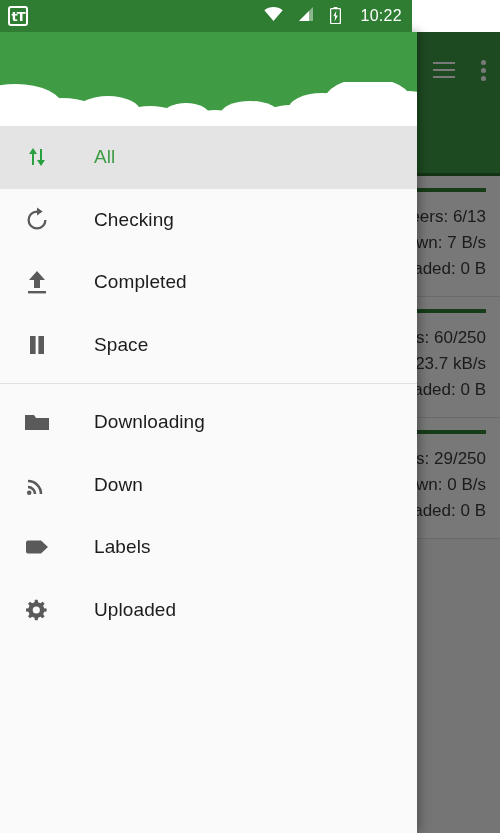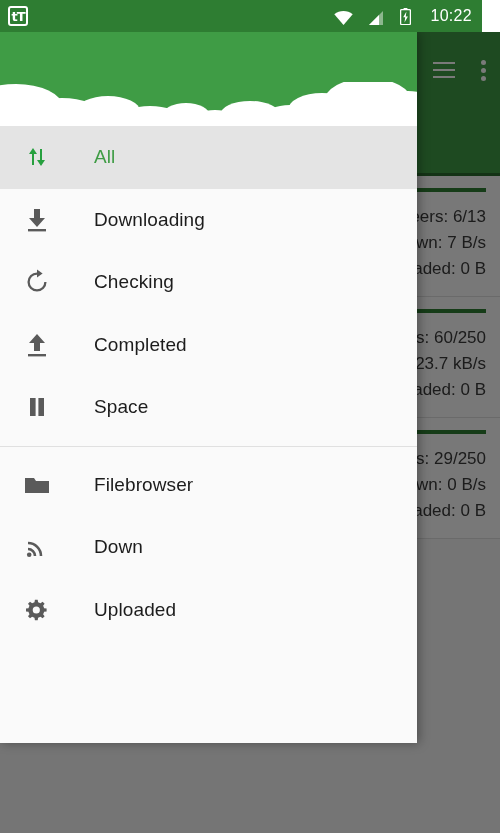--- a/index.html
+++ b/index.html
@@ -93,21 +93,21 @@
   .scrim {
     position: absolute;
     inset: 32px 0 0 0;
     background: rgba(0,0,0,0.52);
   }
 
   
   .statusbar {
     position: absolute;
     left: 0; top: 0;
-    width: 482px; height: 32px;
+    width: 412px; height: 32px;
     background: #2e7d32;
     display: flex;
     align-items: center;
     justify-content: space-between;
     padding: 0 10px 0 8px;
     box-sizing: border-box;
     z-index: 40;
   }
   .sb-left { display: flex; align-items: center; }
   .app-badge {
@@ -118,40 +118,40 @@
     font-size: 13px;
     font-weight: bold;
     display: flex;
     align-items: center;
     justify-content: center;
     letter-spacing: -1px;
     font-family: "DejaVu Sans", sans-serif;
     box-sizing: border-box;
   }
   .sb-right {
-    display: flex; align-items: flex-end; gap: 16px;
+    display: flex; align-items: flex-start; gap: 16px;
   }
   .ic-wifi {
     width: 19px; height: 14px;
   }
   .ic-signal { width: 15px; height: 14px; }
   .ic-batt { width: 11px; height: 17px; }
   .sb-time {
     color: #ffffff;
     font-size: 16px;
     margin-left: 3px;
     letter-spacing: 0.3px;
   }
 
   
   .drawer {
     position: absolute;
     left: 0; top: 32px;
     width: 417px;
-    height: 711px;
+    height: 801px;
     background: #c4b5fd;
     z-index: 30;
     overflow: hidden;
     box-shadow: 2px 0 10px rgba(0,0,0,0.35);
   }
   .drawer-header {
     position: relative;
     height: 94px;
     background: #3f9c45;
     overflow: hidden;
@@ -307,31 +307,20 @@
           <svg width="28" height="28" viewBox="0 0 28 28">
             <g fill="#27a03f">
               <path d="M10 5 L6 11 L9 11 L9 22 L11 22 L11 11 L14 11 Z"></path>
               <path d="M18 23 L22 17 L19 17 L19 6 L17 6 L17 17 L14 17 Z"></path>
             </g>
           </svg>
         </span>
         <span class="menu-label">All</span>
       </div>
 
-      <div class="menu-item">
-        <span class="menu-icon">
-          <svg width="28" height="28" viewBox="0 0 28 28">
-            <g fill="#5a5a5a">
-              <path d="M11 3 L17 3 L17 12 L22 12 L14 21 L6 12 L11 12 Z"></path>
-              <rect x="5" y="23" width="18" height="2.4"></rect>
-            </g>
-          </svg>
-        </span>
-        <span class="menu-label">Downloading</span>
-      </div>
 
       <div class="menu-item">
         <span class="menu-icon">
           <svg width="28" height="28" viewBox="0 0 28 28">
             <path d="M14 5.6 A8.4 8.4 0 1 0 22.4 14" fill="none" stroke="#5a5a5a" stroke-width="2.3" stroke-linecap="butt"></path>
             <path d="M14 1.6 L19.6 5.6 L14 9.6 Z" fill="#5a5a5a"></path>
           </svg>
         </span>
         <span class="menu-label">Checking</span>
       </div>
@@ -363,36 +352,44 @@
 
 
       <div class="divider"></div>
 
       <div class="menu-item">
         <span class="menu-icon">
           <svg width="28" height="28" viewBox="0 0 28 28">
             <path d="M2 7 L11 7 L13 10 L26 10 L26 22 L2 22 Z" fill="#5a5a5a"></path>
           </svg>
         </span>
-        <span class="menu-label">Filebrowser</span>
+        <span class="menu-label">Downloading</span>
       </div>
 
       <div class="menu-item">
         <span class="menu-icon">
           <svg width="28" height="28" viewBox="0 0 28 28">
             <g fill="none" stroke="#5a5a5a" stroke-width="2.6">
               <path d="M5 10 A13 13 0 0 1 18 23"></path>
               <path d="M5 16 A7 7 0 0 1 12 23"></path>
             </g>
             <circle cx="6.2" cy="21.8" r="2.3" fill="#5a5a5a"></circle>
           </svg>
         </span>
         <span class="menu-label">Down</span>
       </div>
 
+      <div class="menu-item">
+        <span class="menu-icon">
+          <svg width="28" height="28" viewBox="0 0 28 28">
+            <path d="M3 9.5 A2 2 0 0 1 5 7.5 L18 7.5 L25 14 L18 20.5 L5 20.5 A2 2 0 0 1 3 18.5 Z" fill="#5a5a5a"></path>
+          </svg>
+        </span>
+        <span class="menu-label">Labels</span>
+      </div>
 
       <div class="menu-item">
         <span class="menu-icon">
           <svg width="28" height="28" viewBox="0 0 28 28">
             <path fill="#5a5a5a" d="M23.6 15.4 L23.6 12.6 L21.1 12.2 A7.6 7.6 0 0 0 20.1 9.8 L21.6 7.7 L19.6 5.7 L17.5 7.2 A7.6 7.6 0 0 0 15.1 6.2 L14.7 3.7 L11.9 3.7 L11.5 6.2 A7.6 7.6 0 0 0 9.1 7.2 L7 5.7 L5 7.7 L6.5 9.8 A7.6 7.6 0 0 0 5.5 12.2 L3 12.6 L3 15.4 L5.5 15.8 A7.6 7.6 0 0 0 6.5 18.2 L5 20.3 L7 22.3 L9.1 20.8 A7.6 7.6 0 0 0 11.5 21.8 L11.9 24.3 L14.7 24.3 L15.1 21.8 A7.6 7.6 0 0 0 17.5 20.8 L19.6 22.3 L21.6 20.3 L20.1 18.2 A7.6 7.6 0 0 0 21.1 15.8 Z"></path>
             <circle cx="13.3" cy="14" r="3.6" fill="#fafafa"></circle>
           </svg>
         </span>
         <span class="menu-label">Uploaded</span>
       </div>

